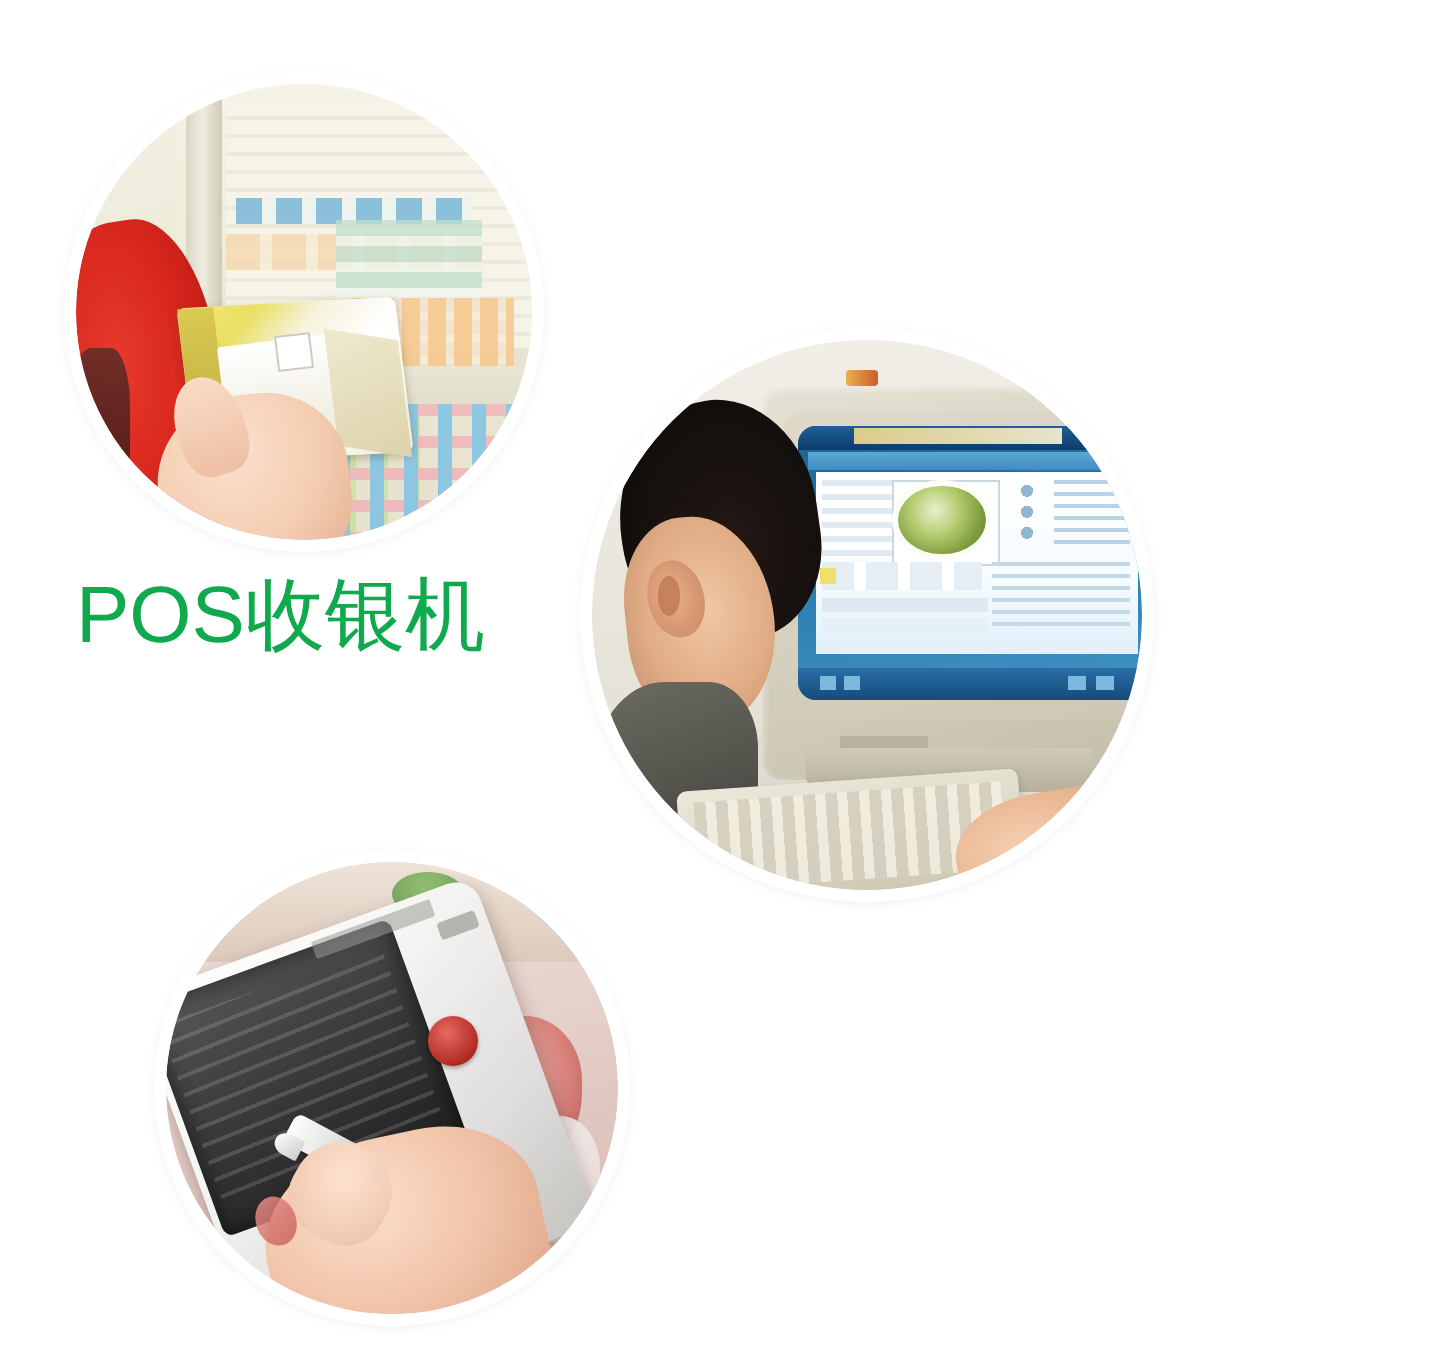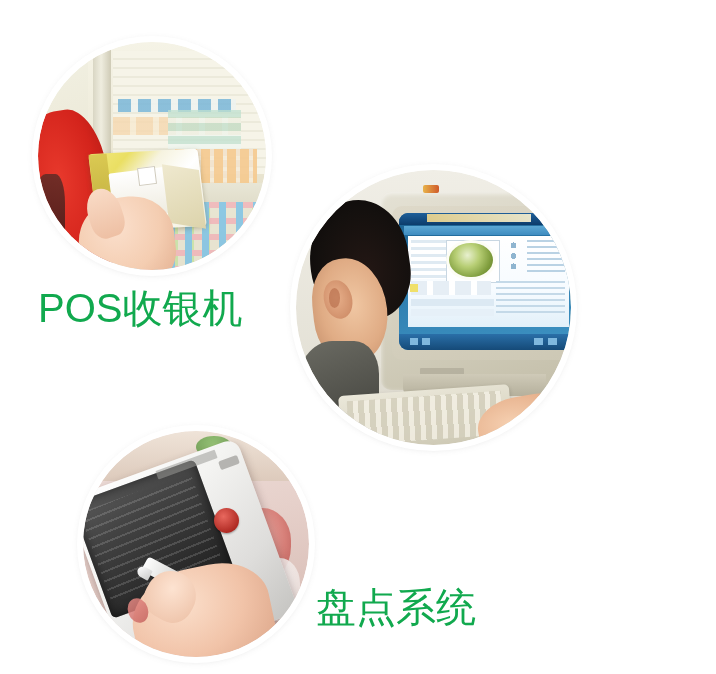--- a/index.html
+++ b/index.html
@@ -329,15 +329,14 @@
       <div class="layer p3-botdot"></div>
       <div class="layer p3-stylus"></div>
       <div class="layer p3-stylus-tip"></div>
       <div class="layer p3-hand"></div>
       <div class="layer p3-thumb"></div>
       <div class="layer p3-nail"></div>
     </div>
   </div>
 
   <div class="label" id="label1">POS收银机</div>
-  <div class="label" id="label3">盘点系统</div>
 
 </div>
 
 </body></html>

